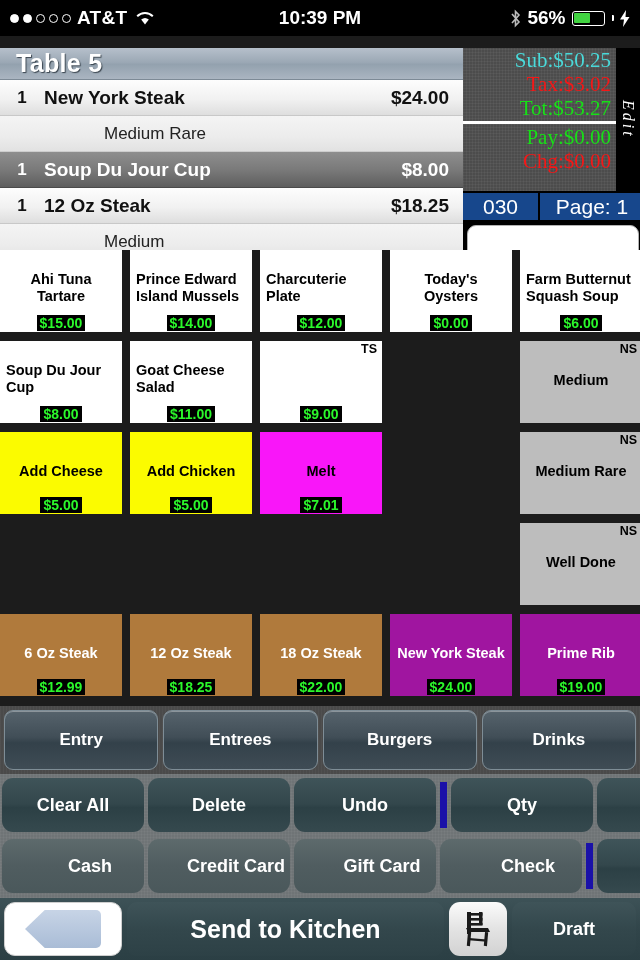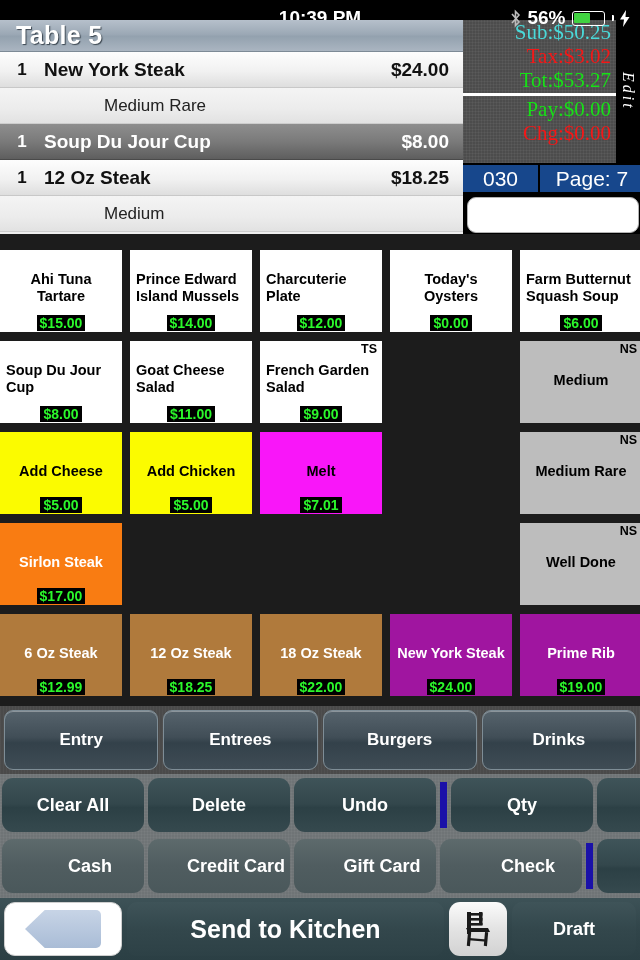--- a/index.html
+++ b/index.html
@@ -21,21 +21,21 @@
   .dot.on{background:#fff;}
   .carrier{font-size:19px;letter-spacing:.3px;}
   .wifi{margin-left:2px;}
   .sb-center{position:absolute;left:0;right:0;text-align:center;font-size:19px;}
   .sb-right{margin-left:auto;display:flex;align-items:center;gap:6px;z-index:2;}
   .batt{width:33px;height:15px;border:1.6px solid #fff;border-radius:3px;padding:1.5px;display:flex;}
   .batt-fill{width:56%;background:#41d341;border-radius:1px;}
   .batt-cap{width:2.5px;height:6px;background:#fff;border-radius:0 1px 1px 0;margin-left:1px;align-self:center;}
 
   
-  .topzone{position:absolute;top:20px;left:0;width:543px;height:214px;}
+  .topzone{position:absolute;top:48px;left:0;width:543px;height:214px;}
 
   
   .orderpane{position:absolute;left:0;top:0;width:463px;height:214px;overflow:hidden;background:#eee;}
   .tablebar{
     height:32px;
     background:linear-gradient(180deg,#b6c0cb 0%,#9aa7b4 48%,#93a1ae 52%,#aab5c1 100%);
     display:flex;align-items:center;padding-left:16px;
     border-bottom:1px solid #7d8a96;
   }
   .tablebar-title{
@@ -165,20 +165,34 @@
     display:flex;align-items:center;justify-content:center;}
   .draftbtn{width:124px;height:54px;border-radius:10px;
     background:linear-gradient(180deg,#3f5459 0%,#33474c 50%,#2d4146 100%);
     display:flex;align-items:center;justify-content:center;
     color:#fff;font-size:18px;font-weight:bold;text-align:center;}
 </style>
 </head>
 <body>
 
 <div class="statusbar">
+  <div class="sb-left">
+    <div class="dots">
+      <span class="dot on"></span>
+        <span class="dot on"></span>
+      <span class="dot"></span>
+        <span class="dot"></span>
+        <span class="dot"></span>
+    </div>
+    <span class="carrier">AT&amp;T</span>
+    <svg class="wifi" width="20" height="15" viewBox="0 0 20 15">
+      <path d="M10 13.5 L6.2 8.6 A6 6 0 0 1 13.8 8.6 Z" fill="#fff"></path>
+      <path d="M2.2 5.2 A11 11 0 0 1 17.8 5.2" stroke="#fff" stroke-width="2" fill="none"></path>
+    </svg>
+  </div>
   <div class="sb-center">10:39 PM</div>
   <div class="sb-right">
     <svg width="11" height="19" viewBox="0 0 11 19">
       <path d="M2 5 L9 13 L5.5 16.5 L5.5 2.5 L9 6 L2 14" stroke="#bbb" stroke-width="1.6" fill="none"></path>
     </svg>
     <span>56%</span>
     <span class="batt">
         <span class="batt-fill"></span>
       </span>
     <span class="batt-cap"></span>
@@ -237,21 +251,21 @@
       <div class="trow">
         <span class="lab" id="chg-l" style="color: rgb(244, 23, 23);">Chg:</span>
         <span id="chg-v" style="color: rgb(244, 23, 23);">$0.00</span>
       </div>
     </div>
     <div class="editcol">
       <span>Edit</span>
     </div>
     <div class="numrow">
       <div class="numbox a">030</div>
-      <div class="numbox b">Page: 7</div>
+      <div class="numbox b">Page: 1</div>
     </div>
     <div class="txtfield"></div>
   </div>
 </div>
 
 <div class="grid" id="menu-grid">
     <div class="tile white ctr" style="left: 0px; top: 0px;">
       <div class="tlabel">Ahi Tuna Tartare</div>
       <div class="price"><i>$15.00</i></div>
     </div>
@@ -274,21 +288,20 @@
     <div class="tile white" style="left: 0px; top: 91px;">
       <div class="tlabel">Soup Du Jour Cup</div>
       <div class="price"><i>$8.00</i></div>
     </div>
     <div class="tile white" style="left: 130px; top: 91px; padding-left: 36px;">
       <div class="tlabel">Goat Cheese Salad</div>
       <div class="price"><i>$11.00</i></div>
     </div>
     <div class="tile white" style="left: 260px; top: 91px;">
       <div class="badge">TS</div>
-      <div class="tlabel">French Garden Salad</div>
       <div class="price"><i>$9.00</i></div>
     </div>
     <div class="tile gray ctr" style="left: 520px; top: 91px;">
       <div class="badge">NS</div>
       <div class="tlabel">Medium</div>
     </div>
     <div class="tile yellow ctr" style="left: 0px; top: 182px;">
       <div class="tlabel">Add Cheese</div>
       <div class="price"><i>$5.00</i></div>
     </div>
@@ -296,24 +309,20 @@
       <div class="tlabel">Add Chicken</div>
       <div class="price"><i>$5.00</i></div>
     </div>
     <div class="tile magenta ctr" style="left: 260px; top: 182px;">
       <div class="tlabel">Melt</div>
       <div class="price"><i>$7.01</i></div>
     </div>
     <div class="tile gray ctr" style="left: 520px; top: 182px;">
       <div class="badge">NS</div>
       <div class="tlabel">Medium Rare</div>
-    </div>
-    <div class="tile orange ctr" style="left: 0px; top: 273px;">
-      <div class="tlabel">Sirlon Steak</div>
-      <div class="price"><i>$17.00</i></div>
     </div>
     <div class="tile gray ctr" style="left: 520px; top: 273px;">
       <div class="badge">NS</div>
       <div class="tlabel">Well Done</div>
     </div>
     <div class="tile brown ctr" style="left: 0px; top: 364px;">
       <div class="tlabel">6 Oz Steak</div>
       <div class="price"><i>$12.99</i></div>
     </div>
     <div class="tile brown ctr" style="left: 130px; top: 364px;">

